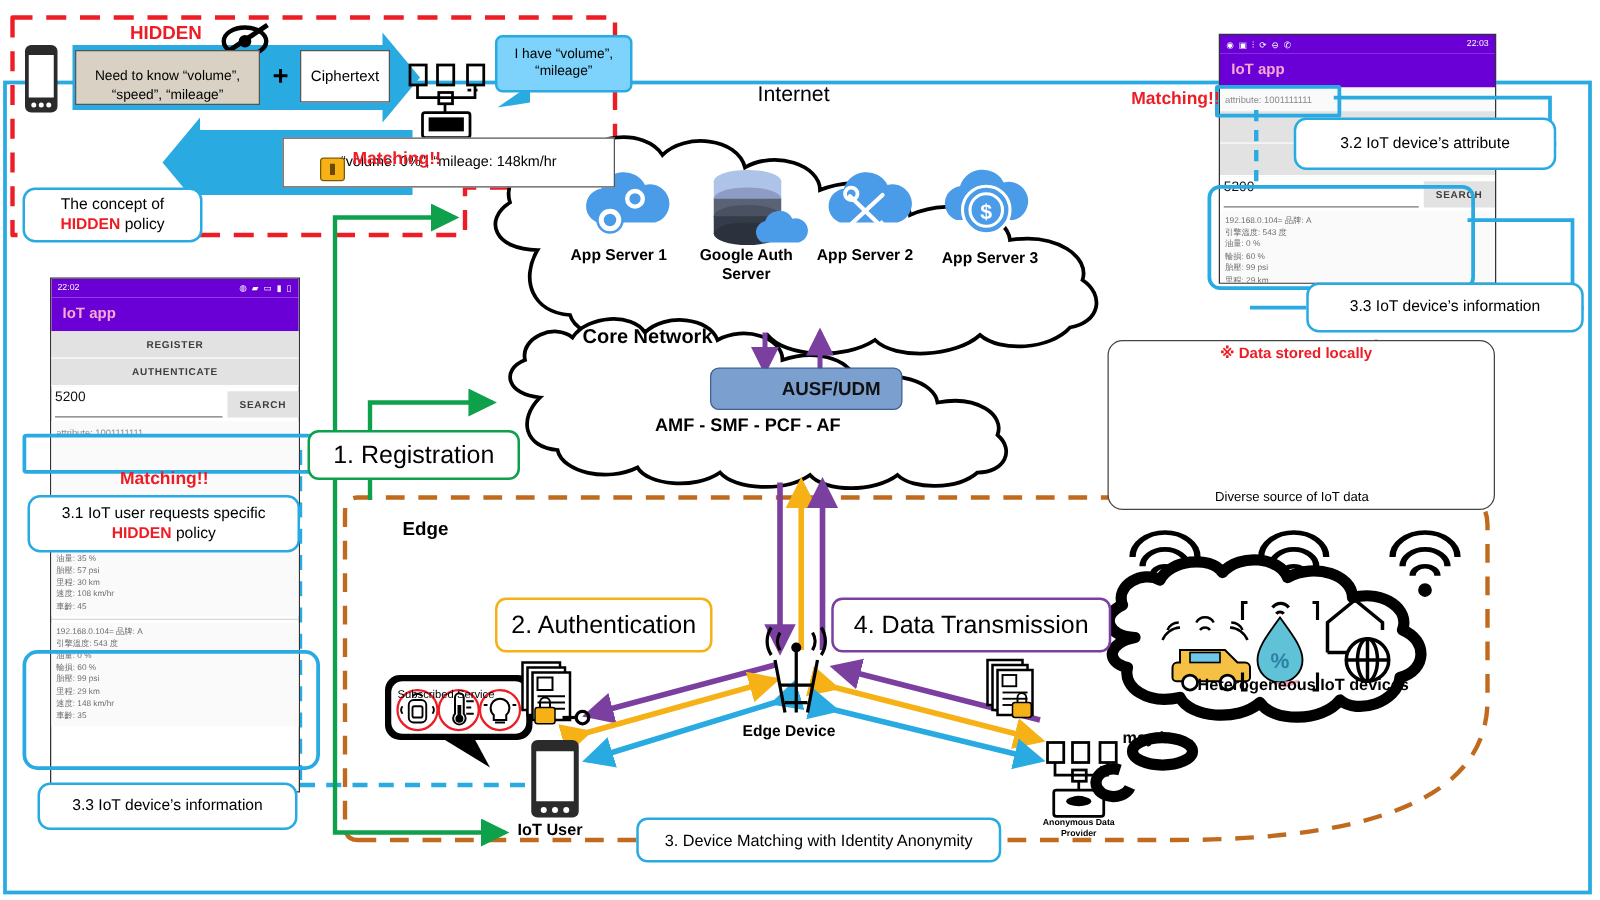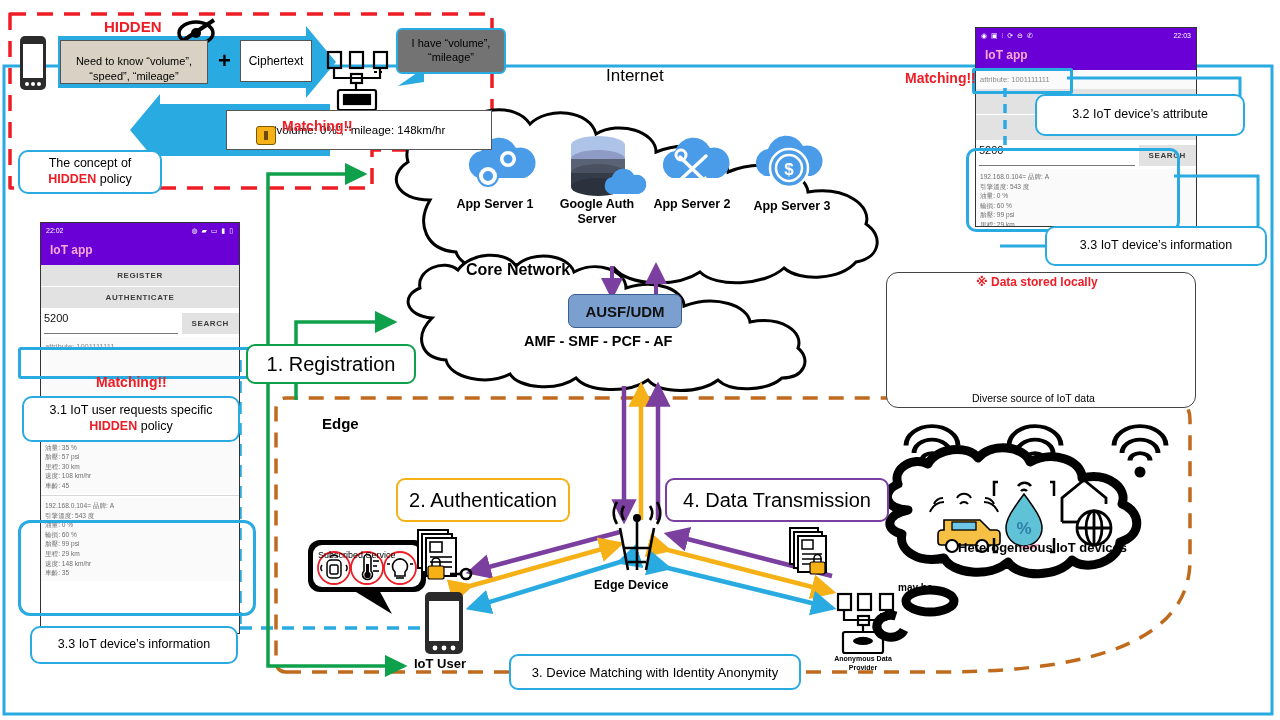--- a/index.html
+++ b/index.html
@@ -42,38 +42,38 @@
   
   .hidden-title{position:absolute;font-size:15px;font-weight:bold;color:#EE1C25;z-index:22;}
   .need-box{position:absolute;background:#D9D2C4;border:1px solid #555;font-size:11px;
             text-align:center;display:flex;align-items:flex-end;justify-content:center;
             line-height:1.3;z-index:22;box-sizing:border-box;}
   .cipher-box{position:absolute;background:#fff;border:1px solid #555;font-size:12px;
               display:flex;align-items:center;justify-content:center;z-index:22;}
   .plus{position:absolute;font-size:22px;font-weight:bold;z-index:22;}
   .result-box{position:absolute;background:#fff;border:1px solid #555;font-size:11.5px;
               display:flex;align-items:center;justify-content:center;z-index:22;}
-  .bubble{position:absolute;background:#737373;border:2px solid #29ABE2;border-radius:6px;
+  .bubble{position:absolute;background:#7dd3fc;border:2px solid #29ABE2;border-radius:6px;
           font-size:11px;text-align:center;display:flex;align-items:center;
           justify-content:center;line-height:1.25;z-index:23;padding:2px 5px;box-sizing:border-box;}
   .matching{position:absolute;font-size:14px;font-weight:bold;color:#EE1C25;z-index:24;}
 
   
   .lbl{position:absolute;z-index:20;}
   .lbl-internet{font-size:17px;}
   .lbl-core{font-size:16px;font-weight:600;}
   .lbl-edge{font-size:15px;font-weight:bold;}
   .lbl-srv{font-size:12.5px;font-weight:bold;text-align:center;}
   .lbl-amf{font-size:14.5px;font-weight:bold;}
   .ausf{position:absolute;background:#7BA0CF;border:1.5px solid #3C5F91;border-radius:7px;
         font-size:15px;font-weight:bold;color:#111;display:flex;align-items:center;
         justify-content:center;z-index:21;}
   .lbl-edgedev{font-size:12.5px;font-weight:bold;}
   .lbl-iotuser{font-size:13px;font-weight:bold;}
-  .lbl-maybe{font-size:10px;font-weight:bold;}
+  .lbl-maybe{font-size:13px;font-weight:bold;}
   .lbl-adp{font-size:7px;font-weight:bold;text-align:center;line-height:1.25;}
   .lbl-stored{font-size:12px;font-weight:bold;color:#EE1C25;}
   .lbl-diverse{font-size:10.5px;}
   .lbl-hetero{font-size:13px;font-weight:bold;}
   .lbl-subs{font-size:9px;}
 
   .panel-local{position:absolute;border:1.5px solid #444;border-radius:12px;background:#fff;z-index:12;}
 </style>
 </head>
 <body>
@@ -587,21 +587,21 @@
   </svg>
 
   <div class="lbl lbl-internet" style="left:606px;top:66px;">Internet</div>
 
   <div class="lbl lbl-srv" style="left:440px;top:197px;width:110px;">App Server 1</div>
   <div class="lbl lbl-srv" style="left:548px;top:197px;width:98px;line-height:1.2;">Google Auth<br>Server</div>
   <div class="lbl lbl-srv" style="left:640px;top:197px;width:104px;">App Server 2</div>
   <div class="lbl lbl-srv" style="left:740px;top:199px;width:104px;">App Server 3</div>
 
   <div class="lbl lbl-core" style="left:466px;top:261px;">Core Network</div>
-  <div class="ausf" style="left:568px;top:294px;width:112px;height:32px;">AUSF/UDM</div>
+  <div class="ausf" style="left:568px;top:294px;width:112px;height:32px;padding-left:40px;">AUSF/UDM</div>
   <div class="lbl lbl-amf" style="left:524px;top:333px;">AMF - SMF - PCF -  AF</div>
 
   <div class="lbl lbl-edge" style="left:322px;top:415px;">Edge</div>
 
   <div class="stepbox step-green" style="left:246px;top:344px;width:170px;height:40px;">1. Registration</div>
   <div class="stepbox step-amber" style="left:396px;top:478px;width:174px;height:44px;">2. Authentication</div>
   <div class="stepbox step-purple" style="left:665px;top:478px;width:224px;height:44px;">4. Data Transmission</div>
   <div class="stepbox step-blue" style="left:509px;top:654px;width:292px;height:36px;">3. Device Matching with Identity Anonymity</div>
 
   <div class="lbl lbl-edgedev" style="left:594px;top:578px;">Edge Device</div>

